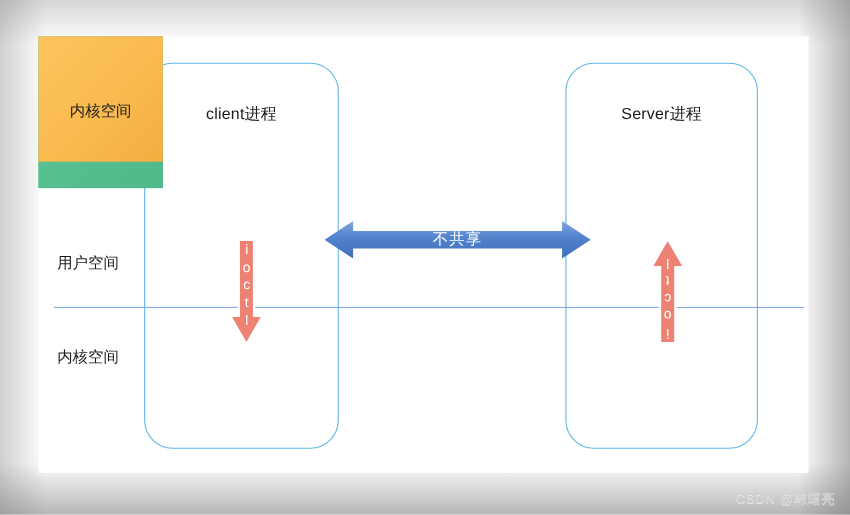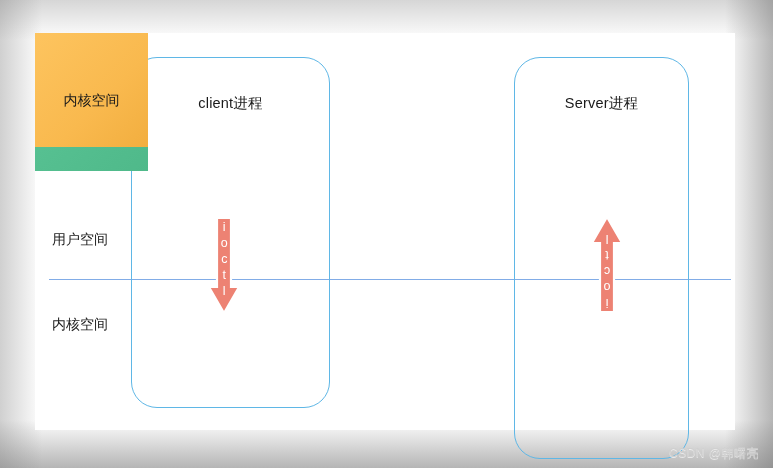--- a/index.html
+++ b/index.html
@@ -54,22 +54,22 @@
   }
 
   
   .process-box {
     position: absolute;
     border: 1.6px solid #5fb7e6;
     border-radius: 26px;
     background: transparent;
     box-sizing: border-box;
   }
-  .process-box.client { left: 96px;  top: 24px; width: 199px; height: 351px; }
-  .process-box.server { left: 479px; top: 24px; width: 175px; height: 402px; }
+  .process-box.client { left: 96px;  top: 24px; width: 177px; height: 351px; }
+  .process-box.server { left: 479px; top: 24px; width: 175px; height: 351px; }
 
   .process-title {
     position: absolute;
     top: 36px;
     left: 0;
     width: 100%;
     text-align: center;
     font-size: 14.5px;
     color: #1a1a1a;
     letter-spacing: .2px;
@@ -222,19 +222,32 @@
 
     <div class="ioctl-arrow up">
       <svg viewBox="0 0 34 98" preserveAspectRatio="none">
         <polygon points="10,97 24,97 24,28 32,28 17,2 2,28 10,28" fill="#ed8273" stroke="#ffffff" stroke-width="2.2"></polygon>
       </svg>
       <div class="ioctl-text">
         <span>ioctl</span>
       </div>
     </div>
 
+    <div class="dbl-arrow top">
+      <svg viewBox="0 0 242 40" preserveAspectRatio="none">
+        <defs>
+          <linearGradient id="gradTop" x1="0" y1="0" x2="0" y2="1">
+            <stop offset="0%" stop-color="#7fa5dd"></stop>
+            <stop offset="45%" stop-color="#5282cc"></stop>
+            <stop offset="100%" stop-color="#3f6fba"></stop>
+          </linearGradient>
+        </defs>
+        <polygon points="0,20 26,3 26,12 216,12 216,3 242,20 216,37 216,28 26,28 26,37" fill="url(#gradTop)"></polygon>
+      </svg>
+      <div class="arrow-text">不共享</div>
+    </div>
 
 
   </div>
 
   <div class="watermark">CSDN @韩曙亮</div>
 
 </div>
 
 </body></html>

